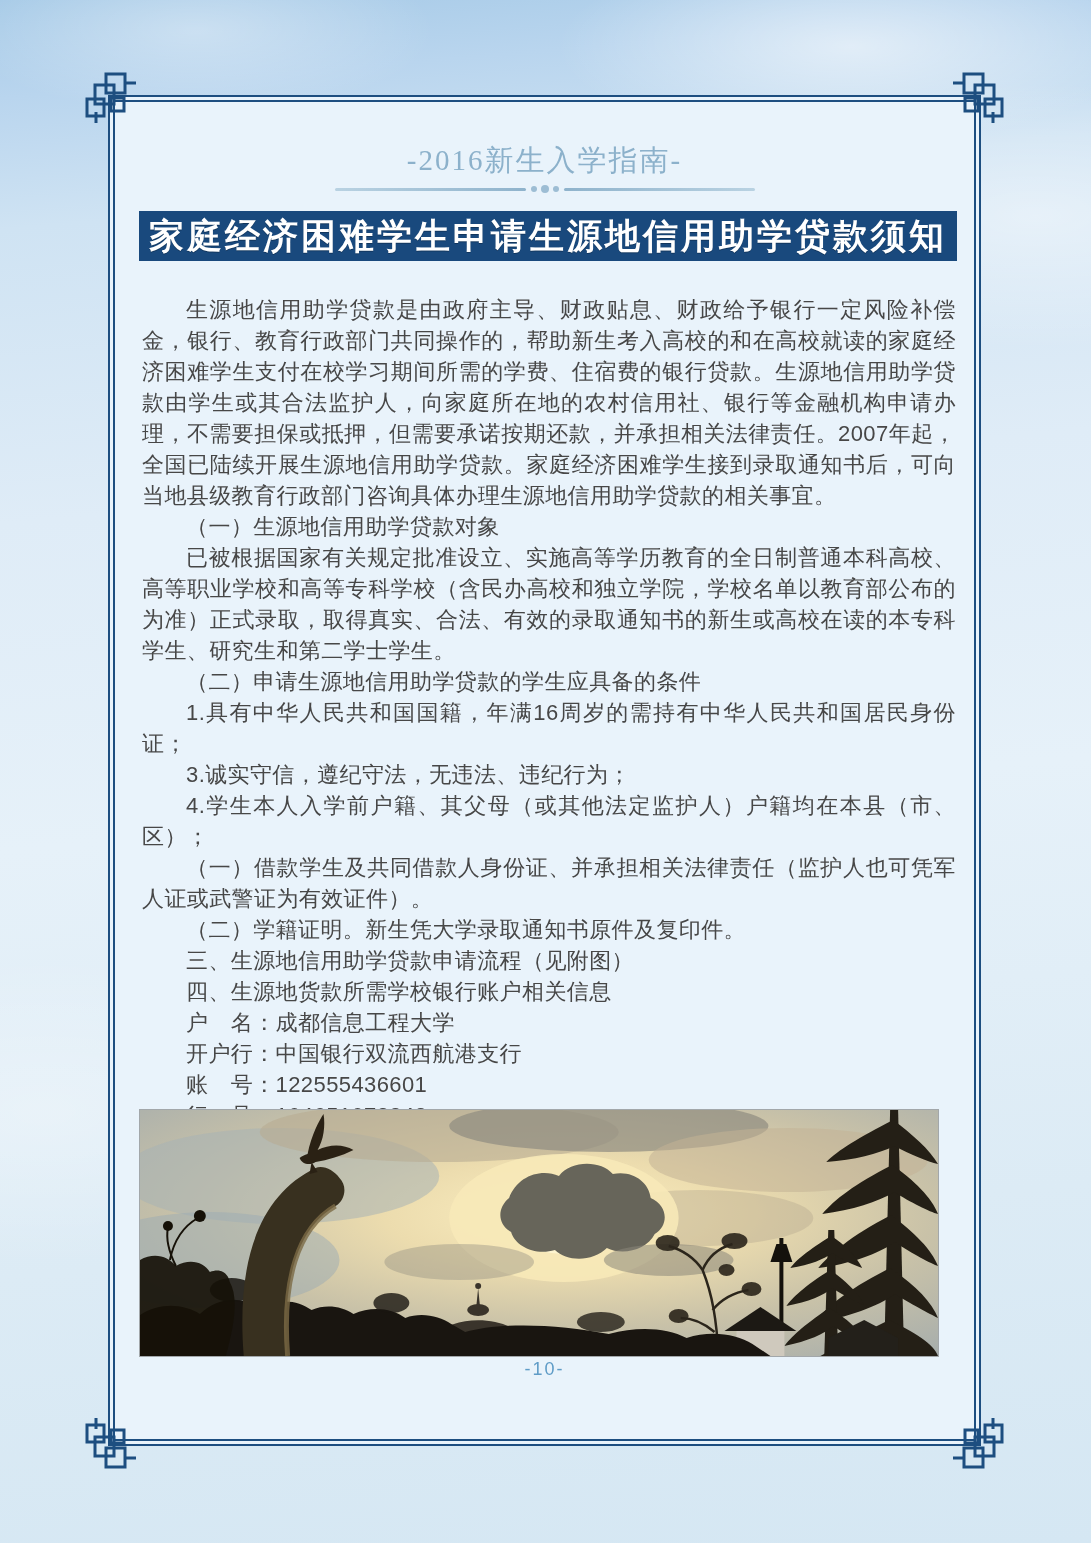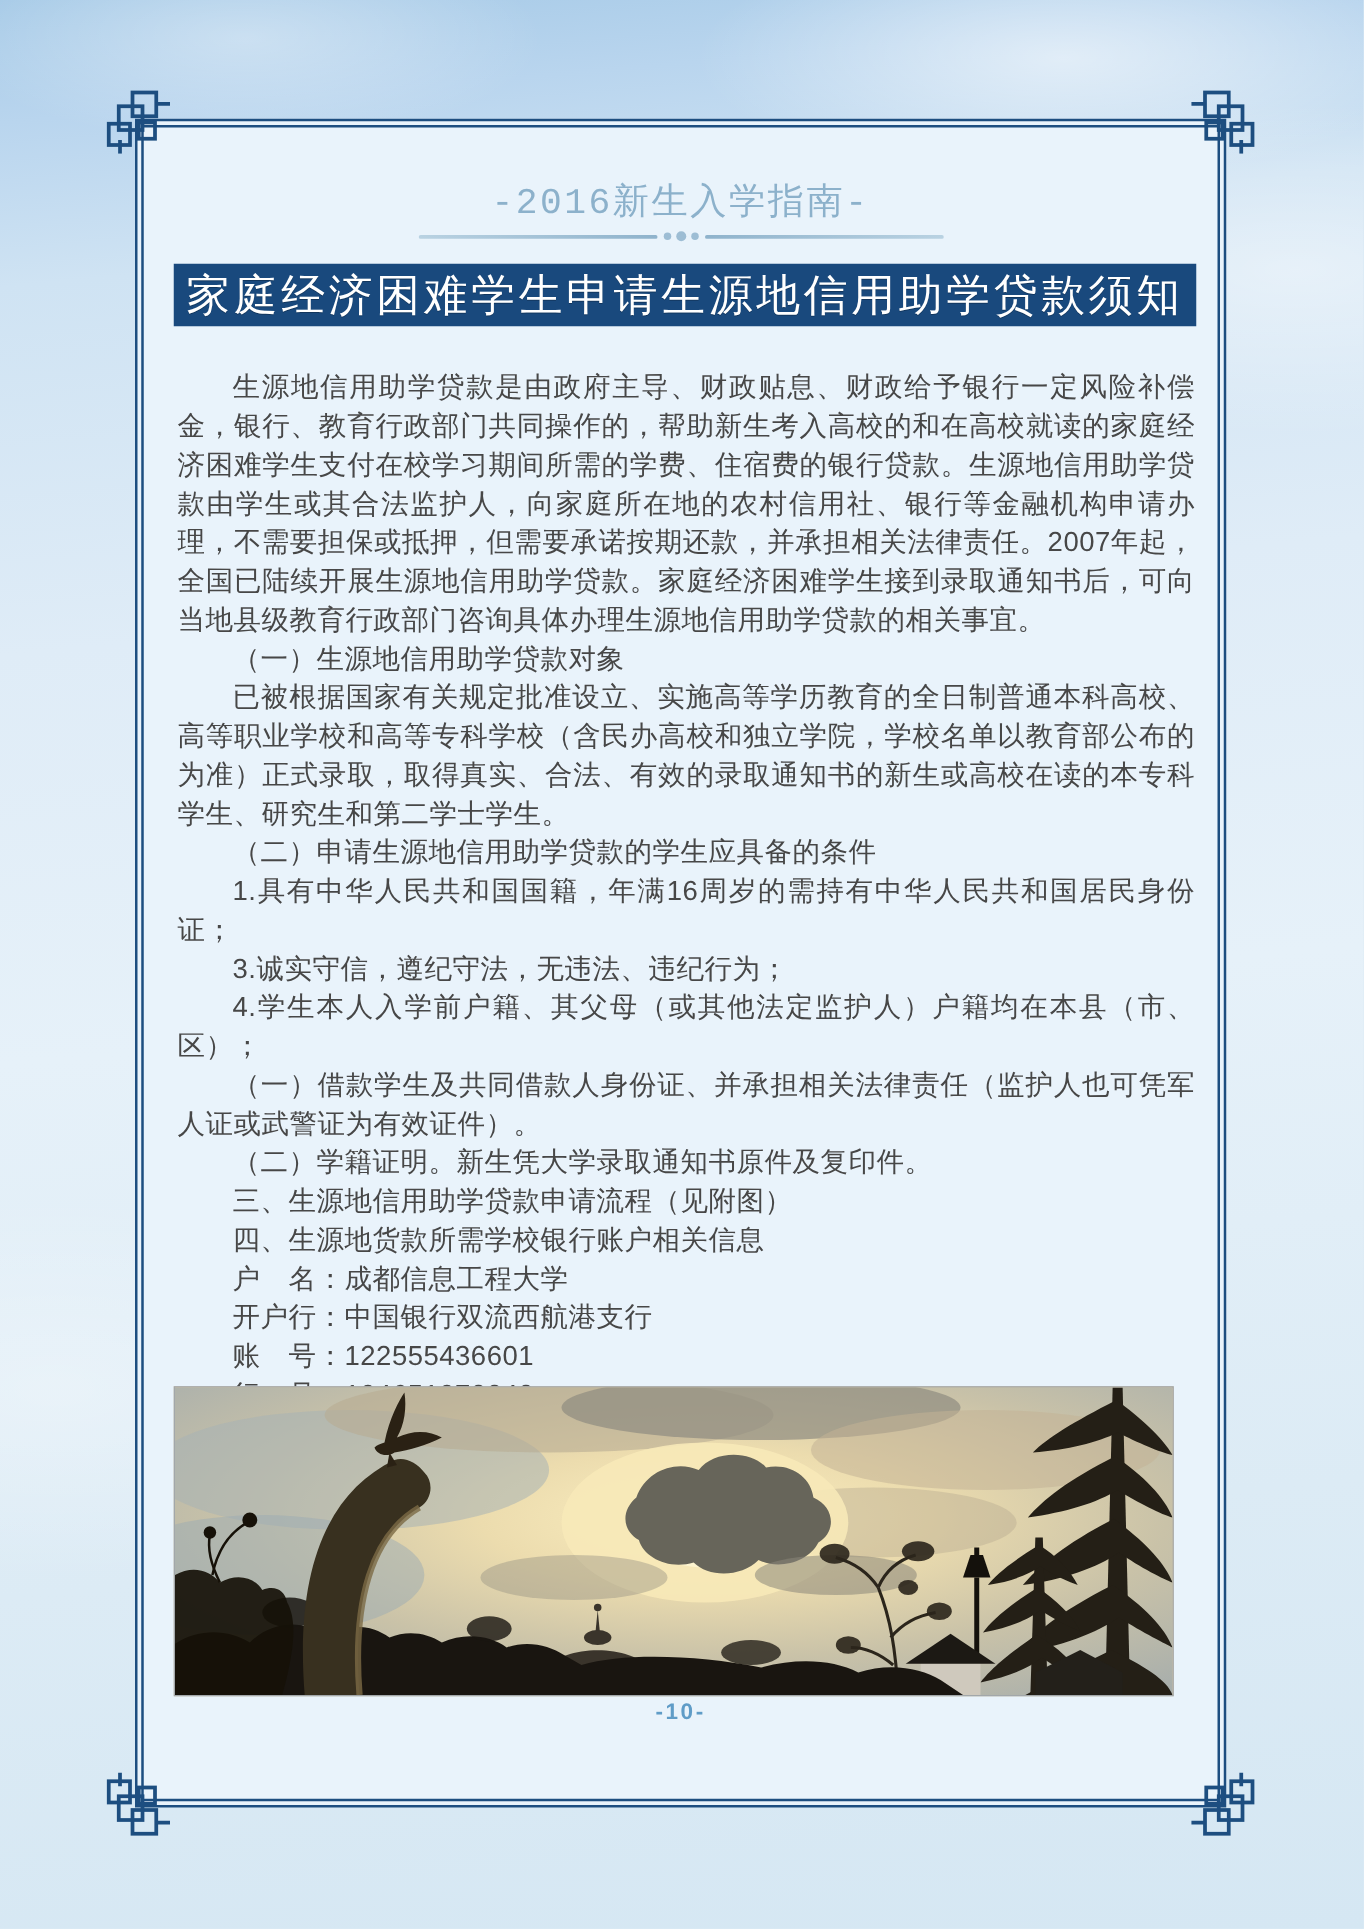--- a/index.html
+++ b/index.html
@@ -32,41 +32,41 @@
   }
   .knot { position:absolute; width:52px; height:52px; z-index:3; }
   .knot.tl { left:-26px; top:-26px; }
   .knot.tr { right:-26px; top:-26px; transform:scaleX(-1); }
   .knot.bl { left:-26px; bottom:-26px; transform:scaleY(-1); }
   .knot.br { right:-26px; bottom:-26px; transform:scale(-1,-1); }
   
   .header {
     position:absolute; left:0; right:0; top:44px;
     text-align:center;
-    font-family:Liberation Mono, monospace;
+    font-family:Liberation Serif, serif;
     font-size:29px; letter-spacing:2px;
     color:#8cb1cb;
   }
   .divider {
     position:absolute; left:50%; top:88px; transform:translateX(-50%);
     width:420px; display:flex; align-items:center; justify-content:center;
   }
   .divider .rule { height:2px; background:#9dbdd4; flex:1; border-radius:2px; }
   .divider .rule.thick-end-r { background:linear-gradient(90deg,#b9d2e2,#8fb3cc); height:3px; }
   .divider .rule.thick-end-l { background:linear-gradient(270deg,#b9d2e2,#8fb3cc); height:3px; }
   .divider .dots { display:flex; align-items:center; margin:0 5px; gap:4px; }
   .divider .dots i { display:block; width:6px; height:6px; border-radius:50%; background:#9dbdd4; }
   .divider .dots i:nth-child(2){ width:8px; height:8px; }
   
   .banner {
     position:absolute; left:29px; top:114px; width:818px; height:50px;
     background:#19497d;
     color:#ffffff;
     display:flex; align-items:center; justify-content:center;
-    font-size:35px; font-weight:normal; letter-spacing:3px;
+    font-size:35px; font-weight:bold; letter-spacing:3px;
     text-shadow:0 1px 0 rgba(0,0,0,.25);
   }
   
   .body-text {
     position:absolute; left:32px; top:197px; width:814px;
     color:#474747;
     font-size:22px; line-height:31px; letter-spacing:.4px;
     text-align:justify;
   }
   .body-text p { text-indent:2em; margin:0; }
@@ -74,21 +74,21 @@
   .photo {
     position:absolute; left:29px; top:1012px; width:800px; height:248px;
     border:1px solid #a2a7aa;
     background:#cfc3a4;
   }
   .photo svg { display:block; width:100%; height:100%; }
   
   .page-num {
     position:absolute; left:0; right:0; top:1262px;
     text-align:center;
-    color:#5f9cc7; font-size:18px; font-weight:bold; letter-spacing:2px;
+    color:#5f9cc7; font-size:18px; font-weight:normal; letter-spacing:2px;
   }
 </style>
 </head>
 <body>
 
 <div class="page">
 
   <div class="frame">
 
     <svg class="knot tl" viewBox="0 0 52 52">

